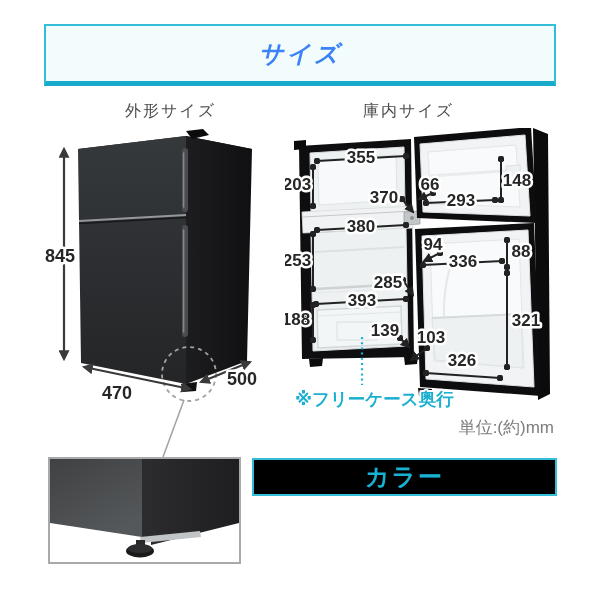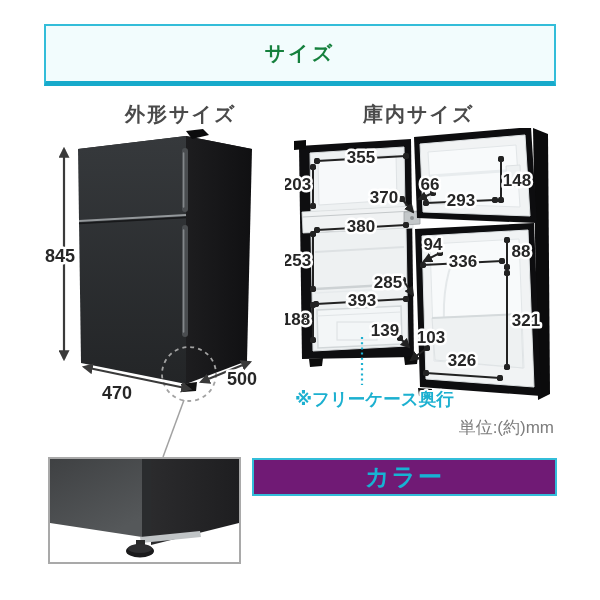--- a/index.html
+++ b/index.html
@@ -9,25 +9,25 @@
     overflow:hidden;
   }
   .abs{position:absolute;}
   
   .banner{
     left:44px;top:24px;width:512px;height:62px;box-sizing:border-box;
     background:#f2fcfd;border:2px solid #33bdd9;border-bottom:5px solid #17aacb;
     display:flex;align-items:center;justify-content:center;
   }
   .banner-title{
-    color:#15803d;font-size:20px;font-weight:bold;letter-spacing:3px;
+    color:#3b82f6;font-size:24px;font-weight:bold;letter-spacing:3px;font-style:italic;
   }
   
   .subhead{
-    font-size:20px;font-weight:bold;color:#4a4a4a;letter-spacing:2px;white-space:nowrap;
+    font-size:16px;font-weight:normal;color:#4a4a4a;letter-spacing:2px;white-space:nowrap;
   }
   
   .dim{
     font-family:"Liberation Sans","DejaVu Sans",sans-serif;
     font-size:17px;font-weight:bold;fill:#262626;
     stroke:#ffffff;stroke-width:5px;paint-order:stroke;stroke-linejoin:round;
     text-anchor:middle;
   }
   .dim-big{font-size:18px;}
   .note-text{
@@ -40,21 +40,21 @@
     font-size:17px;fill:#7d7d7d;text-anchor:end;
   }
   
   .closeup{
     left:48px;top:457px;width:193px;height:107px;box-sizing:border-box;
     border:2px solid #a9a9a9;background:#ffffff;overflow:hidden;
   }
   
   .color-box{
     left:252px;top:458px;width:305px;height:38px;box-sizing:border-box;
-    background:#701a75;border:2px solid #33bdd9;
+    background:#000000;border:2px solid #33bdd9;
     display:flex;align-items:center;justify-content:center;
   }
   .color-title{color:#17b2d3;font-size:24px;font-weight:bold;letter-spacing:2px;}
   .color-desc{
     left:252px;top:502px;width:320px;
     font-size:17.5px;font-weight:bold;color:#3b3b3b;line-height:26px;letter-spacing:0.5px;
   }
 </style>
 </head>
 <body>

